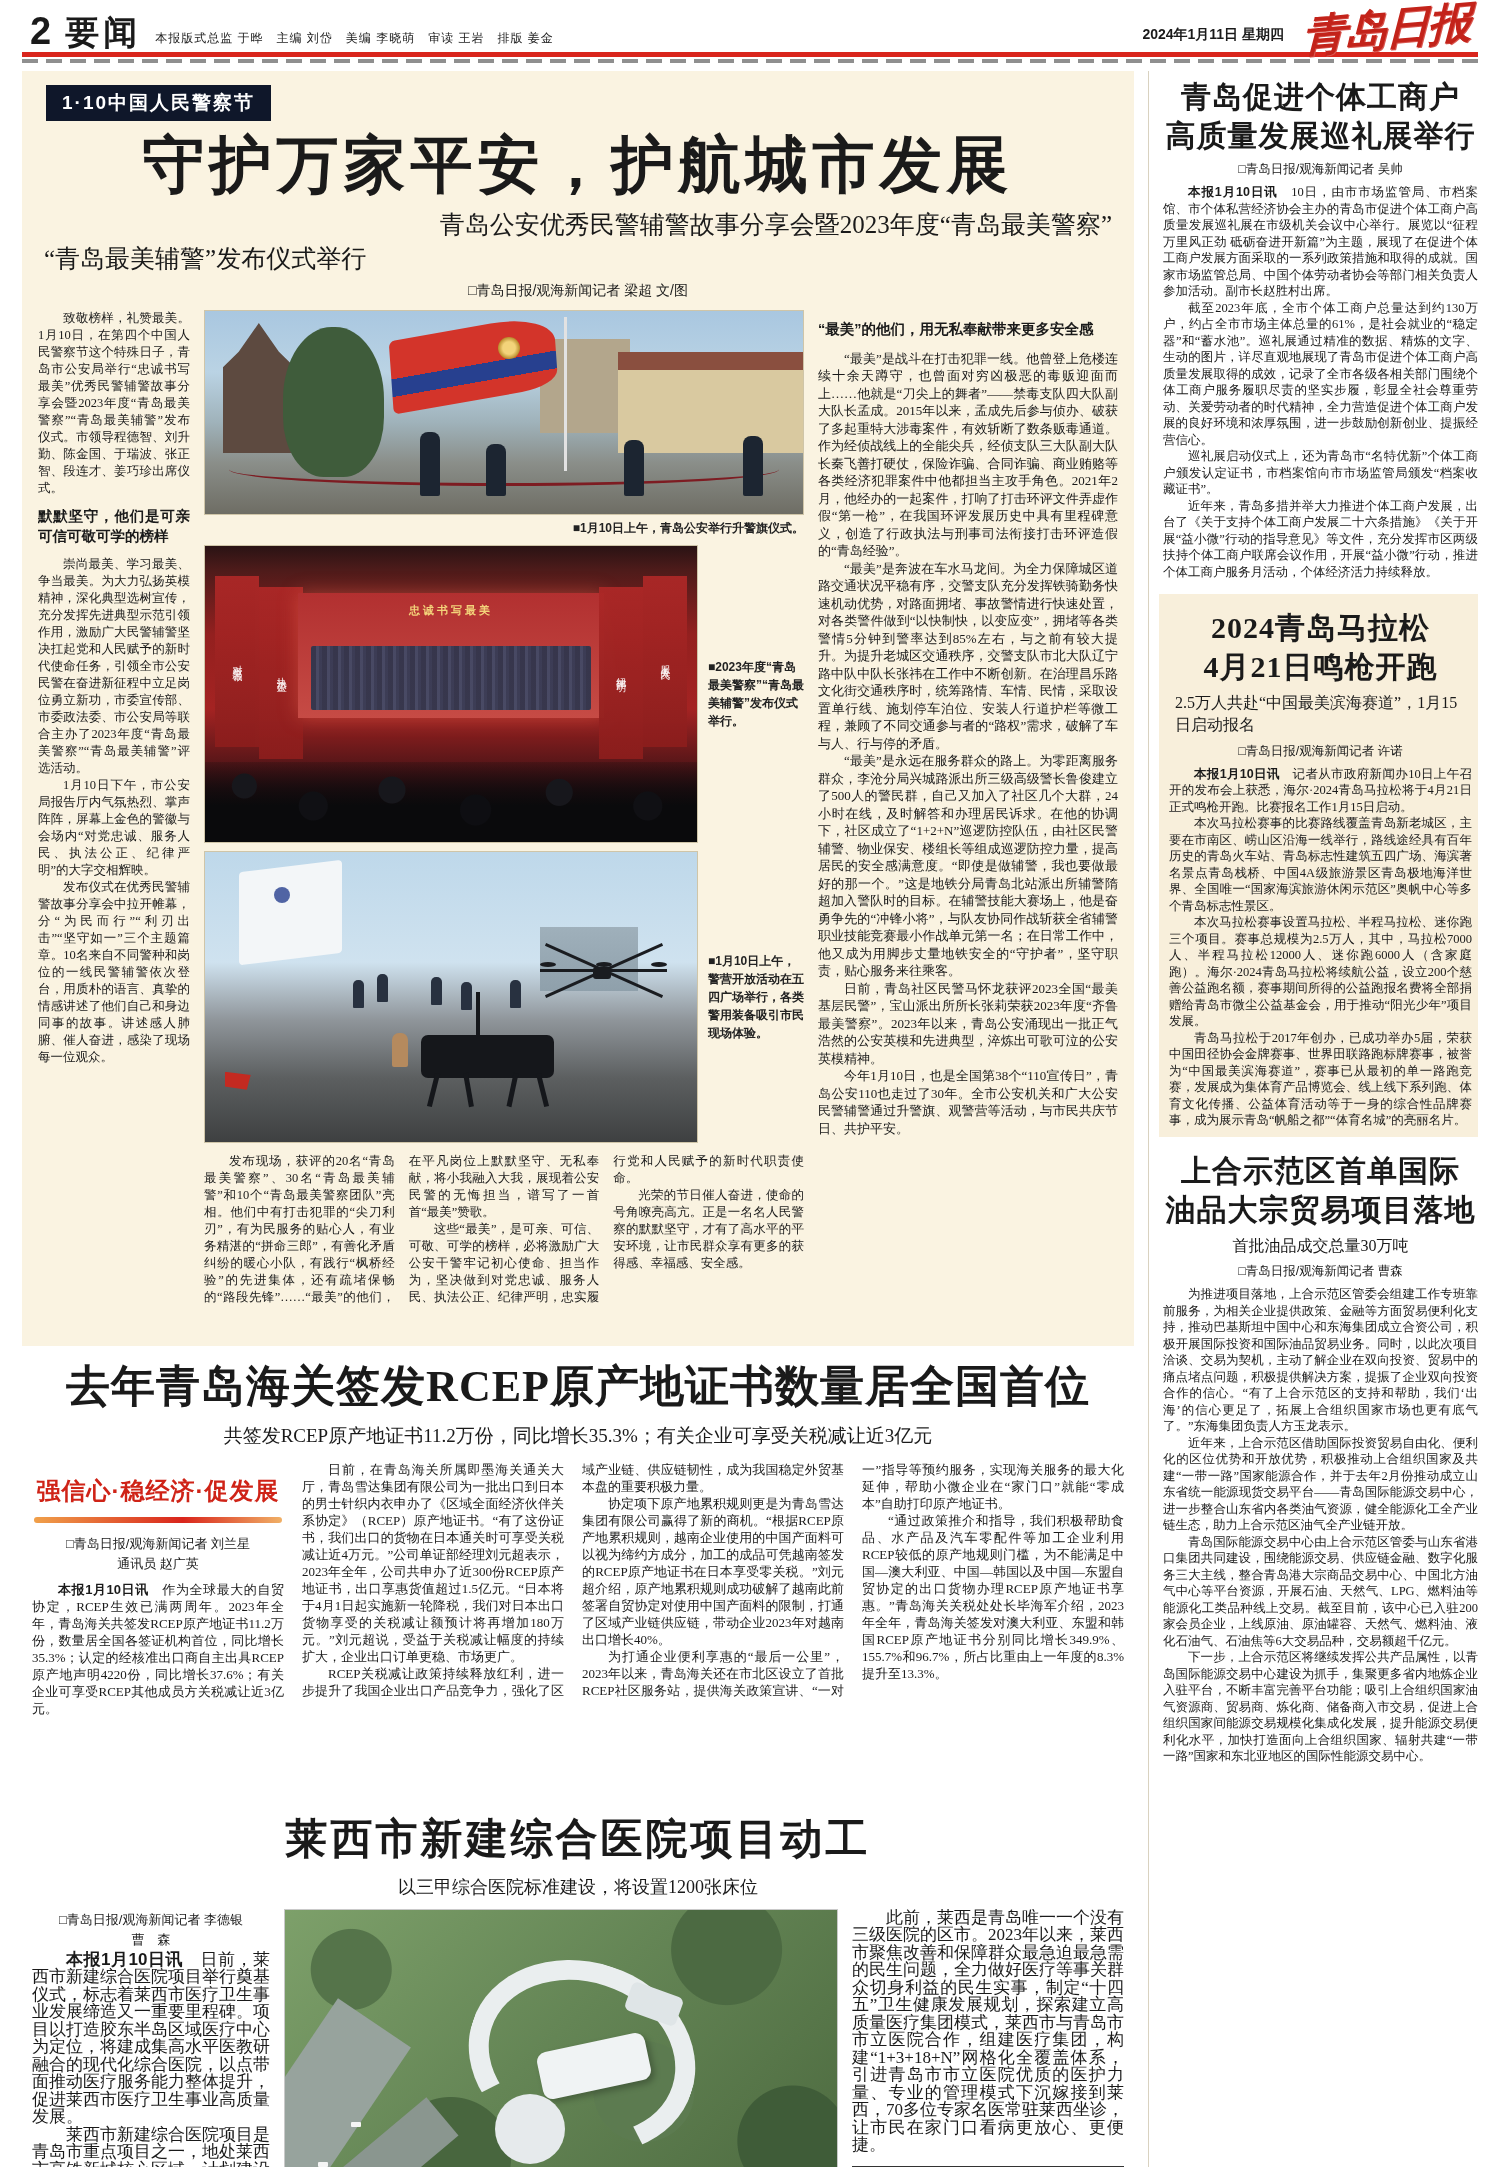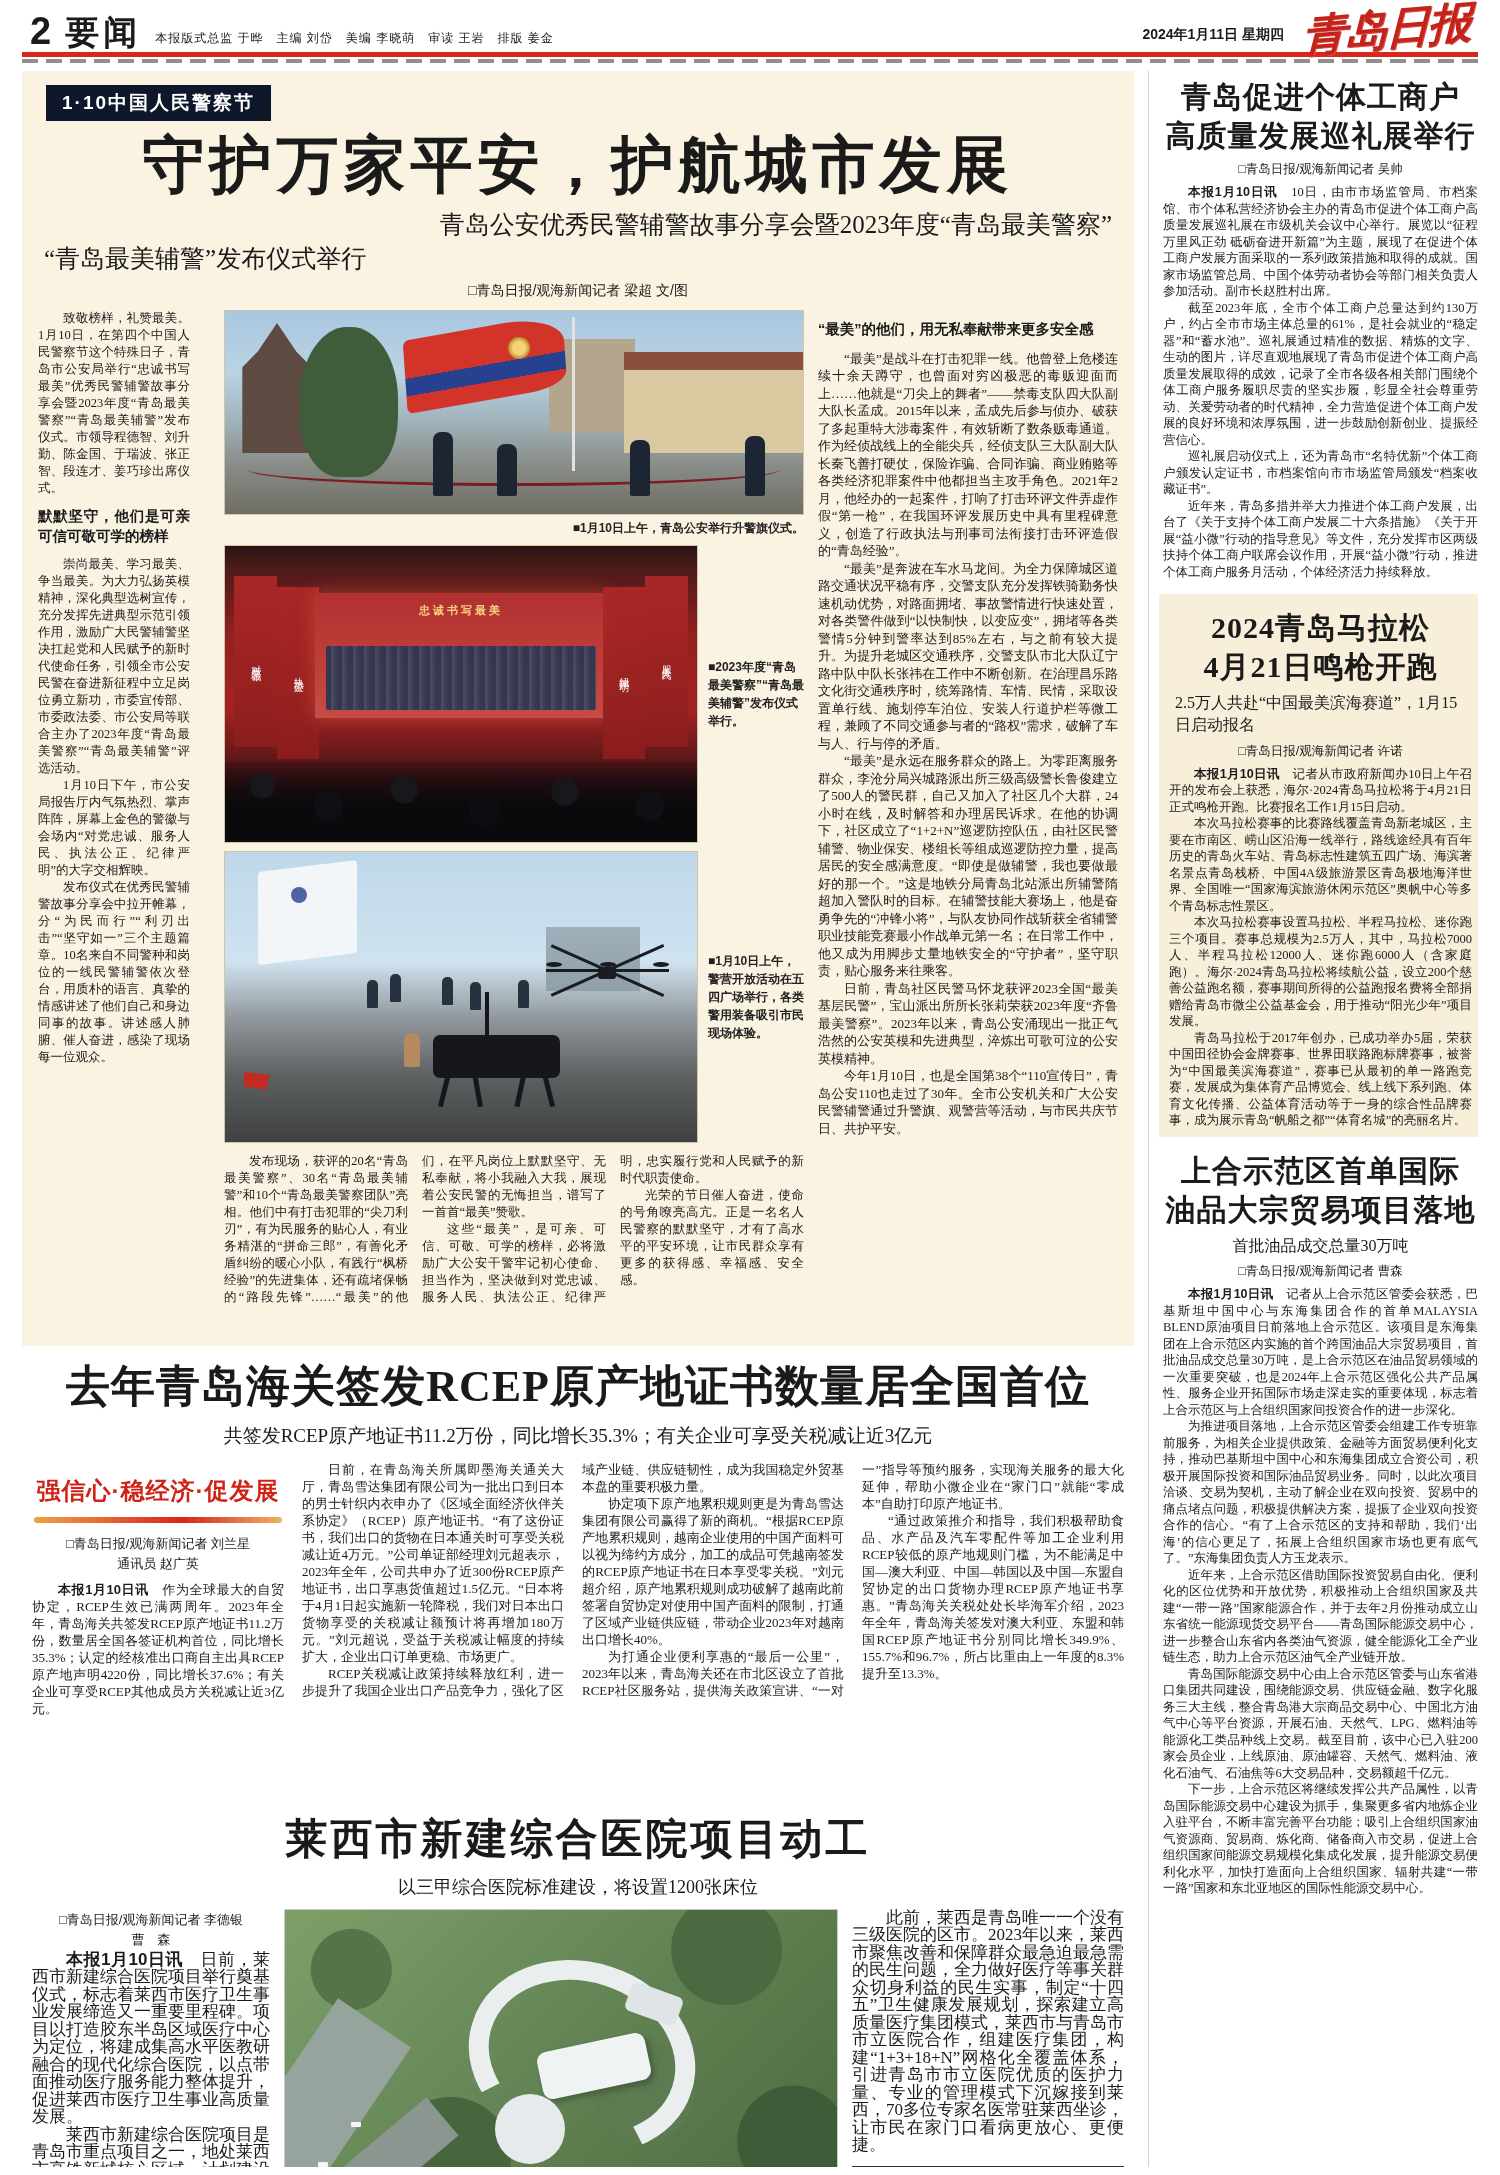--- a/index.html
+++ b/index.html
@@ -27,21 +27,21 @@
   .police{background:#faf3e1;padding:10px 16px 8px 16px;box-sizing:border-box;}
   .tag{display:inline-block;background:#0f172a;color:#fff;font-family:"Liberation Sans",sans-serif;
        font-size:19px;font-weight:700;padding:5px 16px;letter-spacing:2px;margin:4px 0 6px 8px;}
   .police h1{margin:4px 0 8px 0;text-align:center;font-size:62px;font-weight:900;letter-spacing:5px;line-height:1.12;}
   .dek{font-size:25px;line-height:1.35;margin:2px 6px;}
   .dek .d1{text-align:right;}
   .dek .d2{text-align:left;}
   .byline{text-align:center;font-size:14px;margin:6px 0 10px 0;font-family:"Liberation Sans",sans-serif;}
   .police-body{display:flex;gap:14px;height:1028px;overflow:hidden;}
   .pol-left{width:152px;flex:0 0 auto;font-size:12.5px;line-height:17px;text-align:justify;}
-  .pol-mid{flex:1;min-width:0;margin-left:20px;}
+  .pol-mid{flex:1;min-width:0;}
   .pol-right{width:300px;flex:0 0 auto;font-size:13px;line-height:17.5px;text-align:justify;}
   .pol-left p,.pol-right p,.pol-cont p{margin:0;text-indent:2em;}
   .subhead{font-family:"Liberation Sans",sans-serif;font-weight:700;font-size:14.5px;line-height:1.35;margin:10px 0;}
   .photo{position:relative;overflow:hidden;border:1px solid #cfc5a8;box-sizing:border-box;}
   .photo-row{display:flex;gap:10px;margin-top:8px;}
   .cap{font-family:"Liberation Sans",sans-serif;font-weight:700;font-size:12px;line-height:1.5;color:#222;}
   .cap-under{text-align:right;margin-top:4px;}
   .cap-side{width:96px;flex:0 0 auto;align-self:center;}
   .pol-cont{column-count:3;column-gap:14px;height:178px;overflow:hidden;margin-top:10px;
             font-size:12.5px;line-height:17px;text-align:justify;}
@@ -342,21 +342,20 @@
         <p>青岛马拉松于2017年创办，已成功举办5届，荣获中国田径协会金牌赛事、世界田联路跑标牌赛事，被誉为“中国最美滨海赛道”，赛事已从最初的单一路跑竞赛，发展成为集体育产品博览会、线上线下系列跑、体育文化传播、公益体育活动等于一身的综合性品牌赛事，成为展示青岛“帆船之都”“体育名城”的亮丽名片。</p>
       </article>
 
       <article class="sb-art">
         <h2>
           <div>上合示范区首单国际</div>
           <div>油品大宗贸易项目落地</div>
         </h2>
         <div class="sb-dek" style="text-align:center;">首批油品成交总量30万吨</div>
         <div class="sb-byline">□青岛日报/观海新闻记者 曹森</div>
-        <p><b class="leadb">本报1月10日讯　</b><span>记者从上合示范区管委会获悉，巴基斯坦中国中心与东海集团合作的首单MALAYSIA BLEND原油项目日前落地上合示范区。该项目是东海集团在上合示范区内实施的首个跨国油品大宗贸易项目，首批油品成交总量30万吨，是上合示范区在油品贸易领域的一次重要突破，也是2024年上合示范区强化公共产品属性、服务企业开拓国际市场走深走实的重要体现，标志着上合示范区与上合组织国家间投资合作的进一步深化。</span></p>
         <p>为推进项目落地，上合示范区管委会组建工作专班靠前服务，为相关企业提供政策、金融等方面贸易便利化支持，推动巴基斯坦中国中心和东海集团成立合资公司，积极开展国际投资和国际油品贸易业务。同时，以此次项目洽谈、交易为契机，主动了解企业在双向投资、贸易中的痛点堵点问题，积极提供解决方案，提振了企业双向投资合作的信心。“有了上合示范区的支持和帮助，我们‘出海’的信心更足了，拓展上合组织国家市场也更有底气了。”东海集团负责人方玉龙表示。</p>
         <p>近年来，上合示范区借助国际投资贸易自由化、便利化的区位优势和开放优势，积极推动上合组织国家及共建“一带一路”国家能源合作，并于去年2月份推动成立山东省统一能源现货交易平台——青岛国际能源交易中心，进一步整合山东省内各类油气资源，健全能源化工全产业链生态，助力上合示范区油气全产业链开放。</p>
         <p>青岛国际能源交易中心由上合示范区管委与山东省港口集团共同建设，围绕能源交易、供应链金融、数字化服务三大主线，整合青岛港大宗商品交易中心、中国北方油气中心等平台资源，开展石油、天然气、LPG、燃料油等能源化工类品种线上交易。截至目前，该中心已入驻200家会员企业，上线原油、原油罐容、天然气、燃料油、液化石油气、石油焦等6大交易品种，交易额超千亿元。</p>
         <p>下一步，上合示范区将继续发挥公共产品属性，以青岛国际能源交易中心建设为抓手，集聚更多省内地炼企业入驻平台，不断丰富完善平台功能；吸引上合组织国家油气资源商、贸易商、炼化商、储备商入市交易，促进上合组织国家间能源交易规模化集成化发展，提升能源交易便利化水平，加快打造面向上合组织国家、辐射共建“一带一路”国家和东北亚地区的国际性能源交易中心。</p>
       </article>
 
     </aside>
   </div>
 </div>
 

